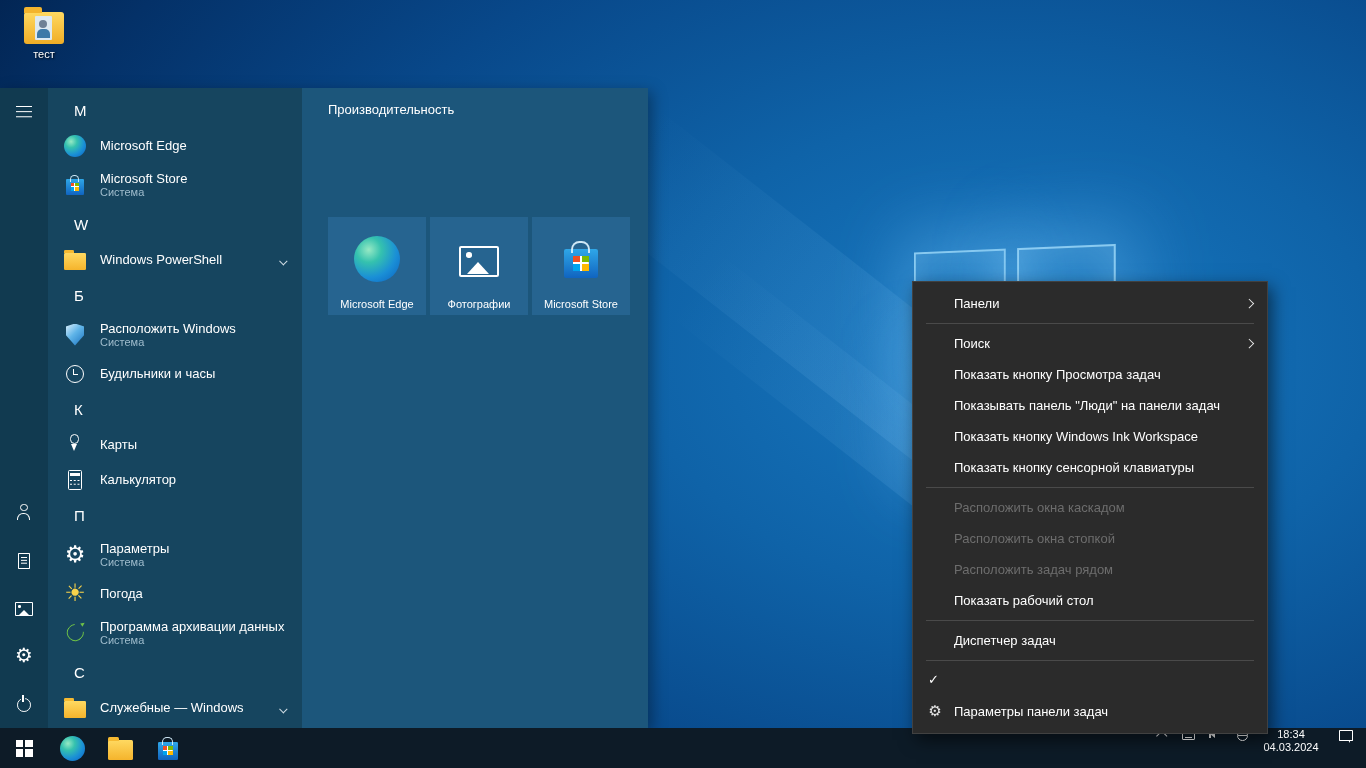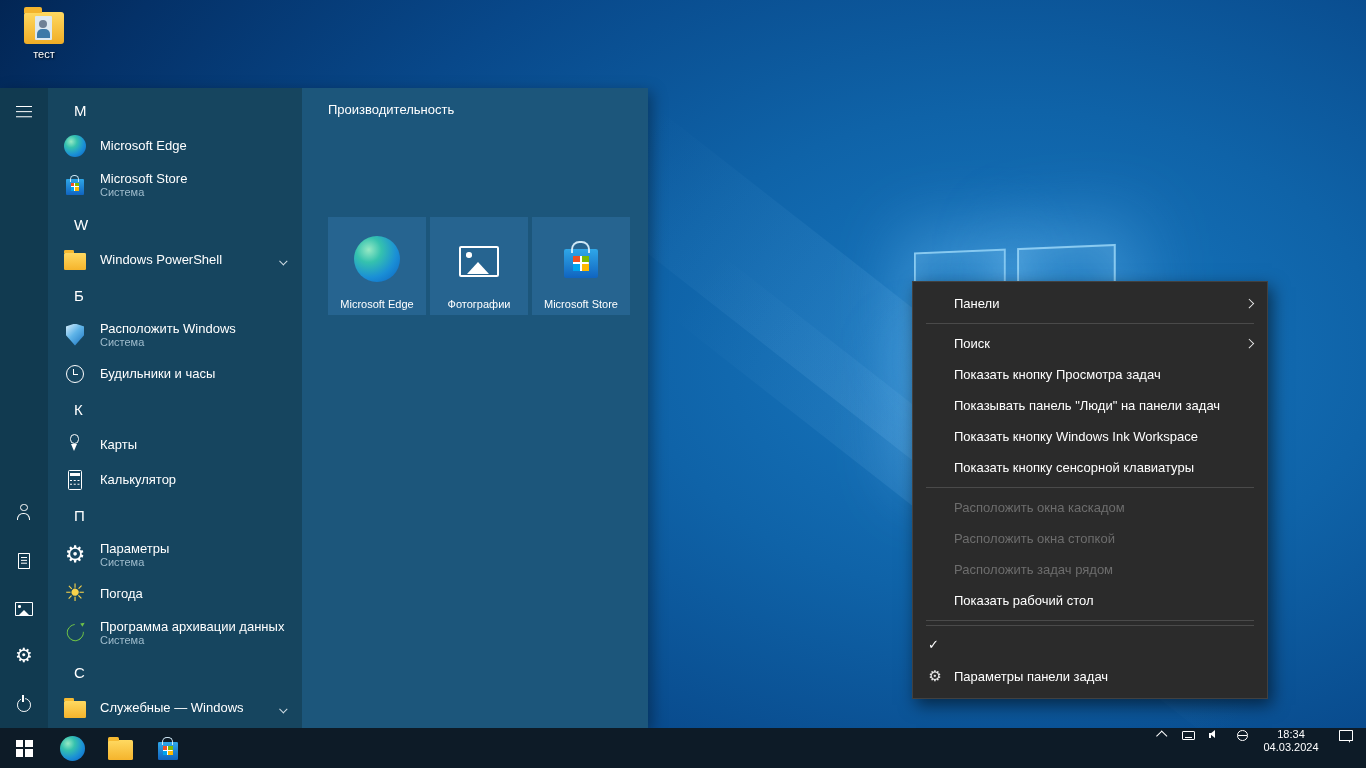--- a/index.html
+++ b/index.html
@@ -384,20 +384,24 @@
     </div>
     <div class="cm-item disabled">
       <span class="cm-col"></span>
       <span class="cm-label">Расположить задач рядом</span>
     </div>
     <div class="cm-item">
       <span class="cm-col"></span>
       <span class="cm-label">Показать рабочий стол</span>
     </div>
     <div class="cm-sep"></div>
+    <div class="cm-item">
+      <span class="cm-col"></span>
+      <span class="cm-label">Диспетчер задач</span>
+    </div>
     <div class="cm-sep"></div>
     <div class="cm-item">
       <span class="cm-col">
           <span class="ic ic-check"></span>
         </span>
     </div>
     <div class="cm-item">
       <span class="cm-col">
           <span class="ic ic-gear" style="font-size:14px"></span>
         </span>

